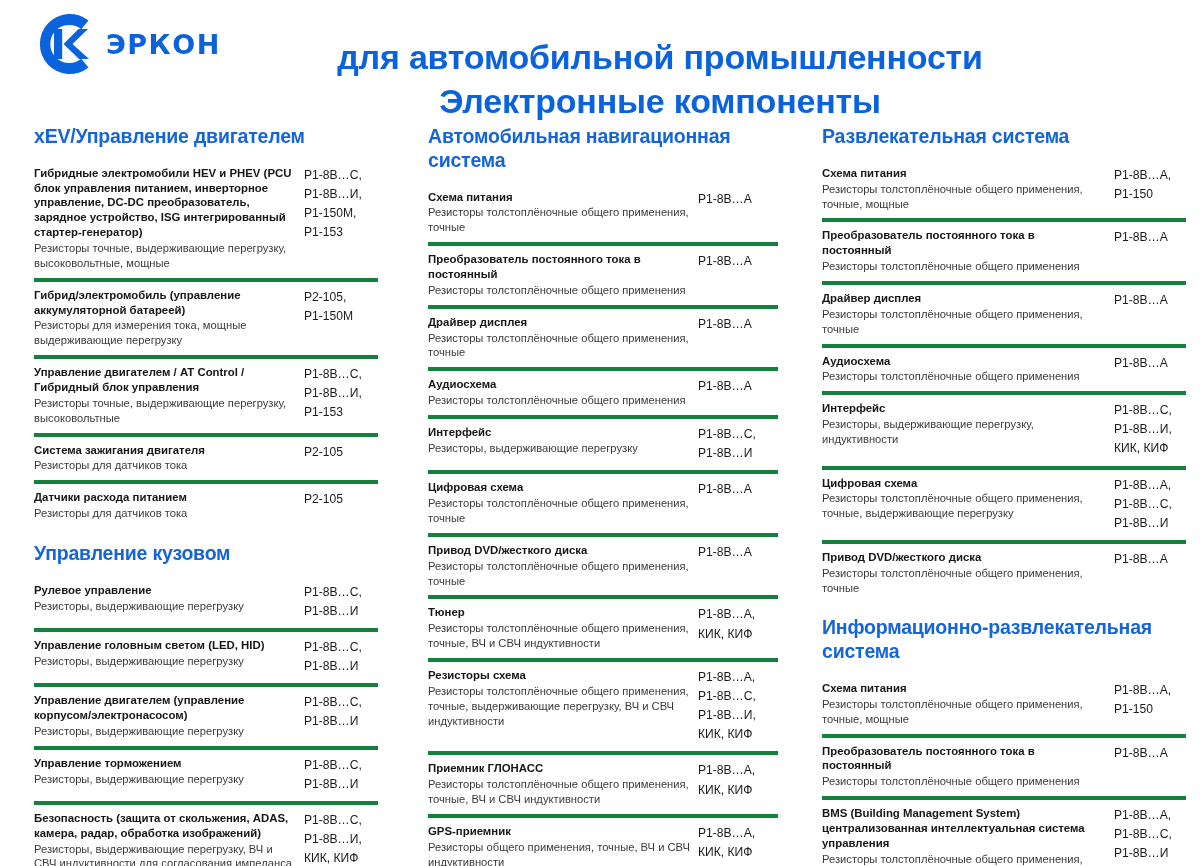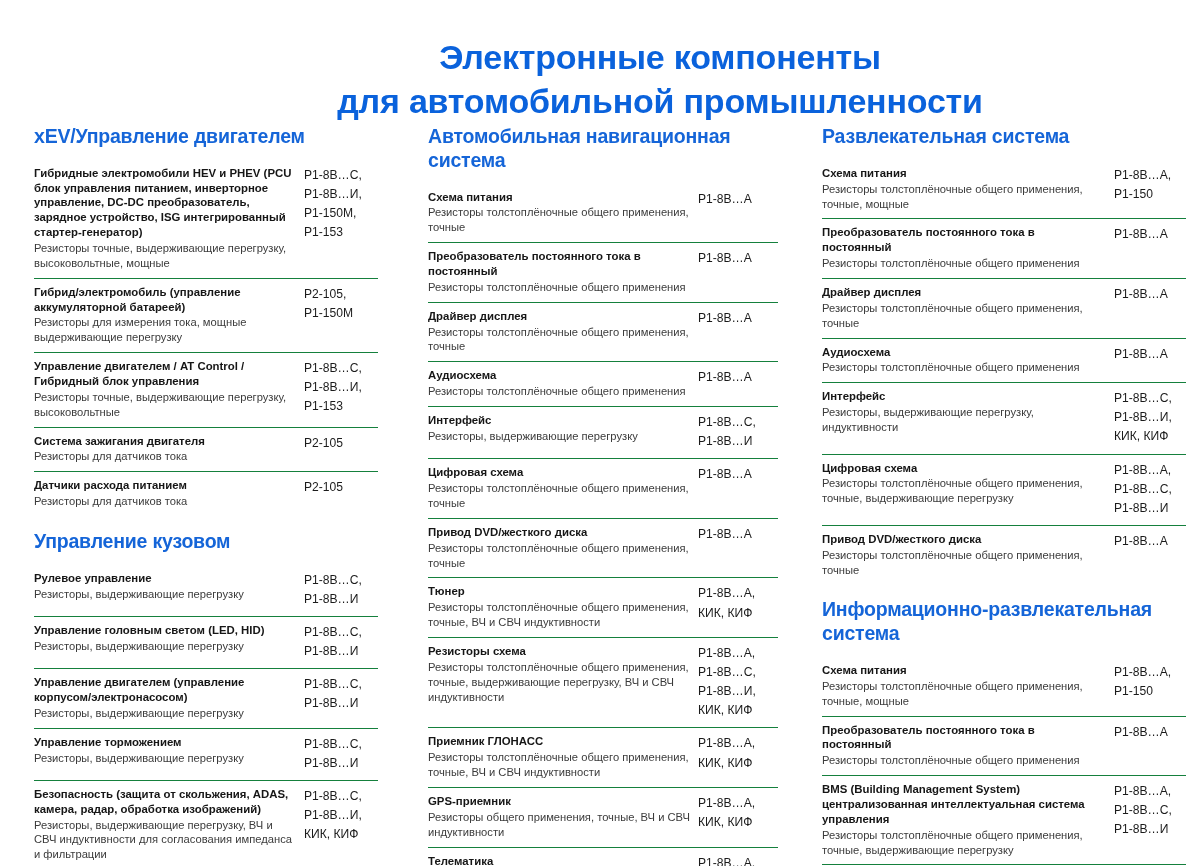--- a/index.html
+++ b/index.html
@@ -74,21 +74,21 @@
     margin: 0 0 9px 0;
     padding-top: 14px;
   }
   .col .section-block:first-child > .section-title { padding-top: 13px; }
 
   .rows { display: block; margin-top: 16px; }
 
   .row {
     display: flex;
     align-items: flex-start;
-    border-top: 1px solid #15803d;
+    border-top: 4px solid #15803d;
     padding: 6px 0 7px 0;
   }
   .row.first { border-top: none; padding-top: 1px; }
 
   .row-main { flex: 1 1 auto; padding-right: 8px; }
 
   .row-title {
     font-weight: 700;
     font-size: 11.4px;
     line-height: 1.30;
@@ -113,24 +113,36 @@
   .col-1 .row-codes { width: 74px; }
   .col-2 .row-codes { width: 80px; }
   .col-3 .row-codes { width: 72px; }
   .row-codes .code { display: block; }
 </style>
 </head>
 <body>
 
 <div class="header">
 
+  <div class="logo-block">
+    <span>
+      <svg class="logo-mark" viewBox="0 0 76 72" xmlns="http://www.w3.org/2000/svg" aria-hidden="true">
+
+        <path d="M62.5 12.5 A30 30 0 1 0 62.5 59.5 L55.2 50.8 A19 19 0 1 1 55.2 21.2 Z" fill="#0a62dc"></path>
+
+        <rect x="28" y="21" width="8.2" height="30" fill="#0a62dc"></rect>
+        <path d="M37.5 36.0 L52.5 21 L62.0 21 L46.5 36.0 L63.0 51 L53.0 51 Z" fill="#0a62dc"></path>
+      </svg>
+    </span>
+    <span class="logo-word">ЭРКОН</span>
+  </div>
 
   <h1 class="main-title">
+    <span class="line">для автомобильной промышленности</span>
     <span class="line">Электронные компоненты</span>
-    <span class="line">для автомобильной промышленности</span>
   </h1>
 </div>
 
 <div class="columns">
   <div class="col col-1">
       <div class="section-block">
         <h2 class="section-title">xEV/Управление двигателем</h2>
         <div class="rows">
           <div class="row first">
             <div class="row-main">

